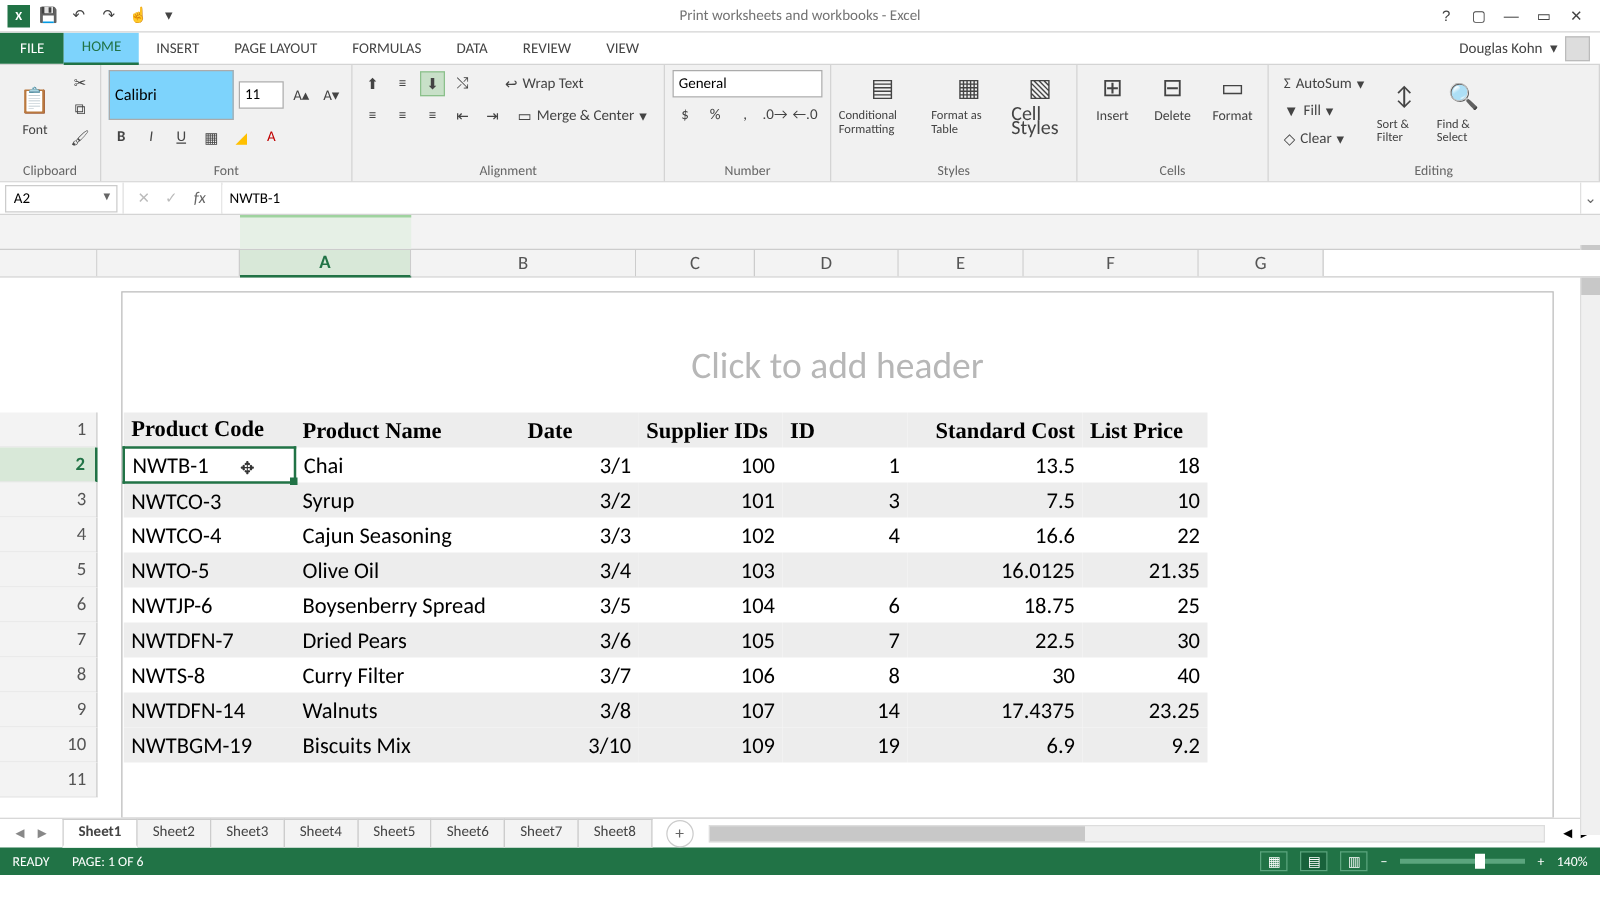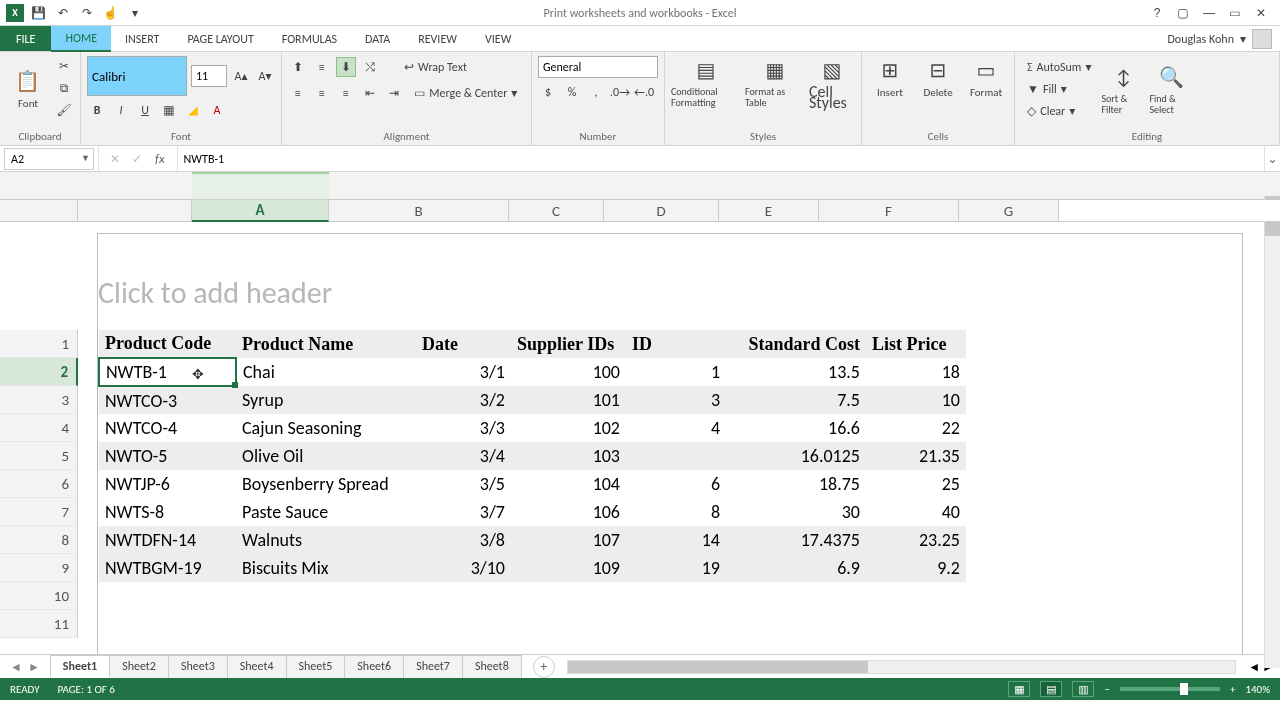--- a/index.html
+++ b/index.html
@@ -55,21 +55,21 @@
 .col-headers { height: 22px; display: flex; background: #fff; border-bottom: 1px solid #ccc; position: sticky; top: 0; z-index: 2; }
 .corner { width: 78px; border-right: 1px solid #ccc; background: #f3f3f3; }
 .ch { border-right: 1px solid #ccc; text-align: center; font-size: 15px; color: #555; display: flex; align-items: center; justify-content: center; background: #f3f3f3; }
 .ch.sel { background: #d8e8d8; color: #217346; font-weight: 600; border-bottom: 2px solid #217346; margin-bottom: -1px; }
 .ch.A { width: 137px; } .ch.B { width: 180px; } .ch.C { width: 95px; } .ch.D { width: 115px; }
 .ch.E { width: 100px; } .ch.F { width: 140px; } .ch.G { width: 100px; }
 
 
 .sheet-area { position: relative; height: 432px; overflow: hidden; background: #fff; }
 .page-paper { position: absolute; left: 98px; top: 12px; width: 1144px; bottom: 0; background: #fff; box-shadow: 0 0 0 1px #bbb; }
-.header-click { text-align: left; font-size: 30px; color: #b7b7b7; padding: 40px 0 24px; cursor: text; }
+.header-click { text-align: center; font-size: 30px; color: #b7b7b7; padding: 40px 0 24px; cursor: text; }
 .data-table { position: absolute; left: 98px; top: 108px; }
 .data-table table { border-collapse: collapse; }
 .data-table td, .data-table th { font-family: Calibri, sans-serif; font-size: 18px; height: 28px; padding: 0 6px; text-align: left; vertical-align: middle; }
 .data-table th { font-weight: bold; font-family: Liberation Serif, serif; }
 .data-table tr.band td, .data-table tr.band th { background: #ededed; }
 .data-table .num { text-align: right; }
 .data-table .cA { width: 137px; } .data-table .cB { width: 180px; } .data-table .cC { width: 95px; }
 .data-table .cD { width: 115px; } .data-table .cE { width: 100px; } .data-table .cF { width: 140px; } .data-table .cG { width: 100px; }
 .sel-cell { border: 2px solid #217346 !important; position: relative; }
 .sel-handle { position: absolute; right: -3px; bottom: -3px; width: 6px; height: 6px; background: #217346; }
@@ -370,23 +370,32 @@
       </tr>
       <tr>
         <td>NWTJP-6</td>
             <td>Boysenberry Spread</td>
             <td class="num">3/5</td>
             <td class="num">104</td>
             <td class="num">6</td>
             <td class="num">18.75</td>
             <td class="num">25</td>
       </tr>
+      <tr class="band">
+        <td>NWTDFN-7</td>
+            <td>Dried Pears</td>
+            <td class="num">3/6</td>
+            <td class="num">105</td>
+            <td class="num">7</td>
+            <td class="num">22.5</td>
+            <td class="num">30</td>
+      </tr>
       <tr>
         <td>NWTS-8</td>
-            <td>Paste Sauce</td>
+            <td>Curry Filter</td>
             <td class="num">3/7</td>
             <td class="num">106</td>
             <td class="num">8</td>
             <td class="num">30</td>
             <td class="num">40</td>
       </tr>
       <tr class="band">
         <td>NWTDFN-14</td>
             <td>Walnuts</td>
             <td class="num">3/8</td>

